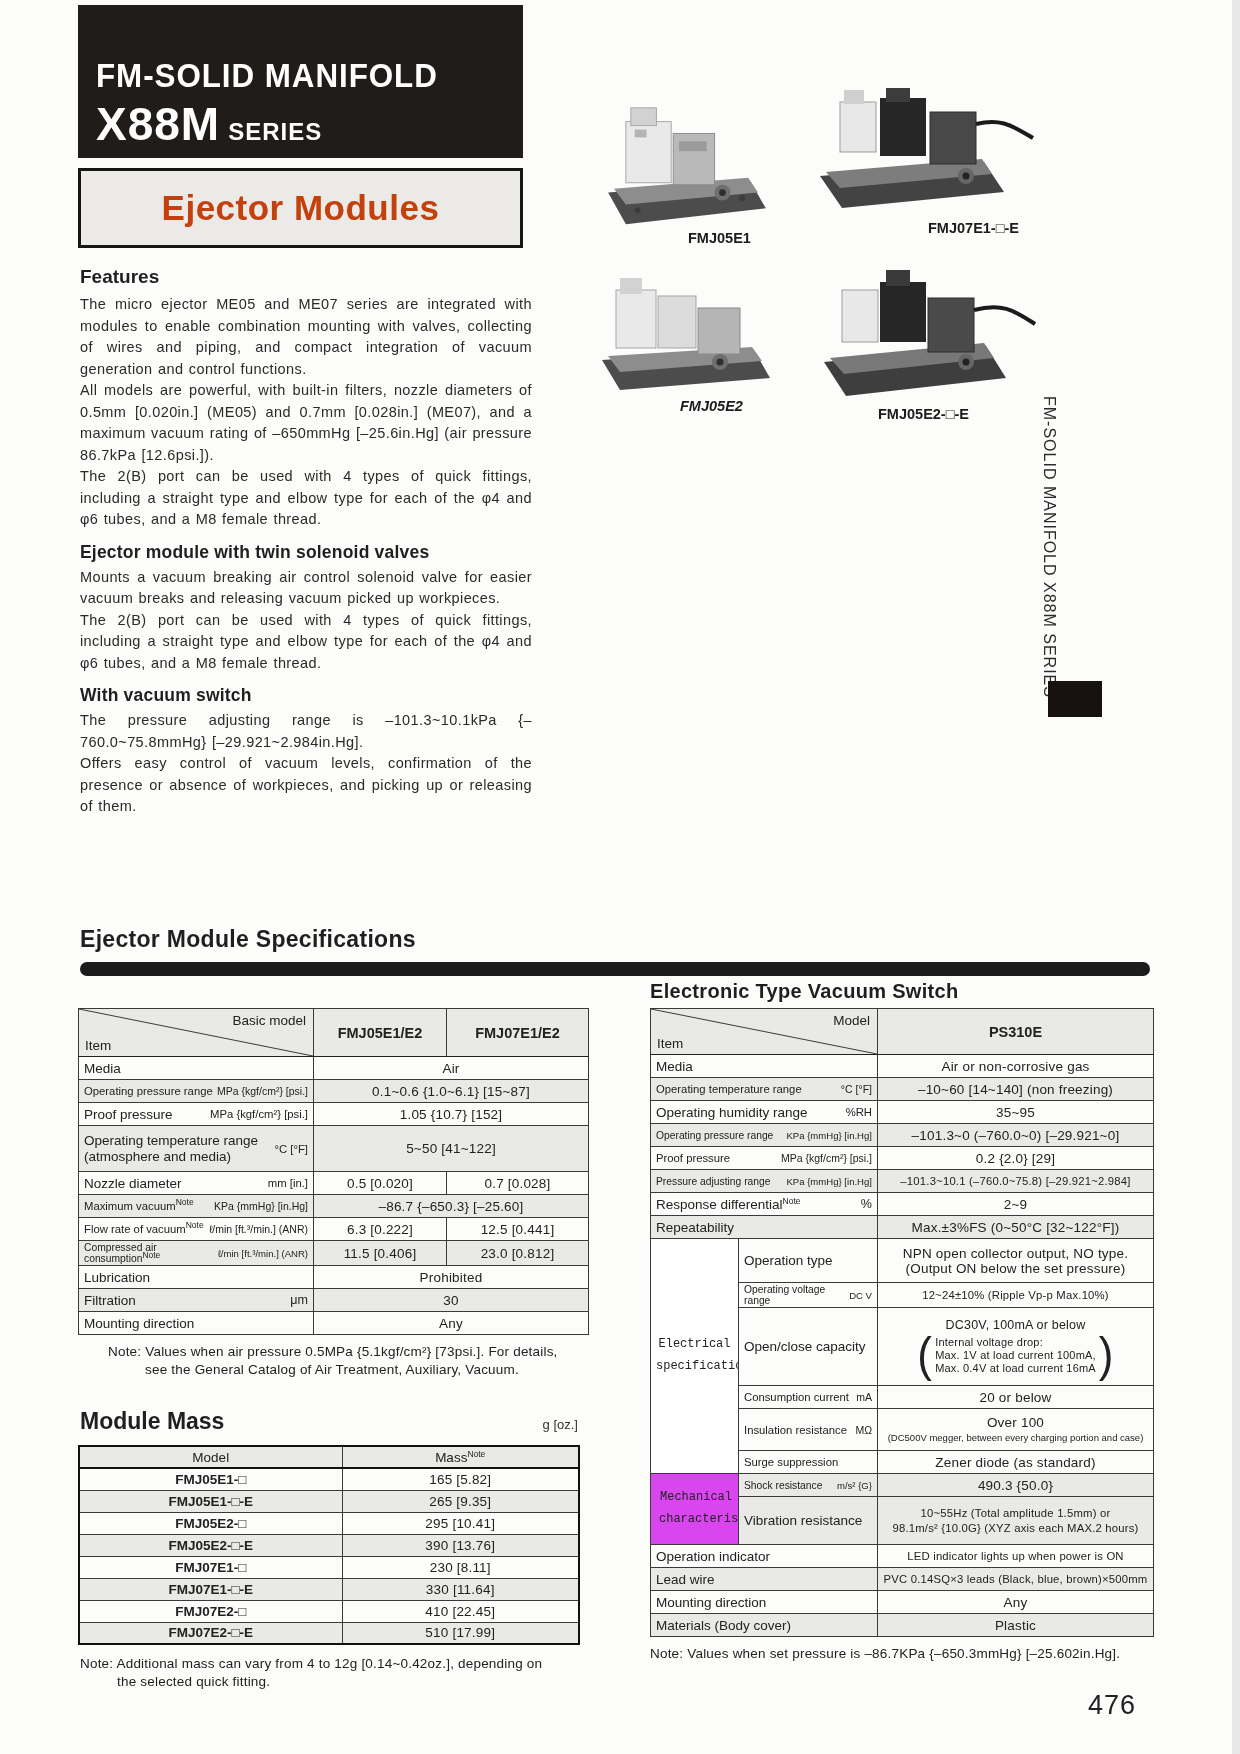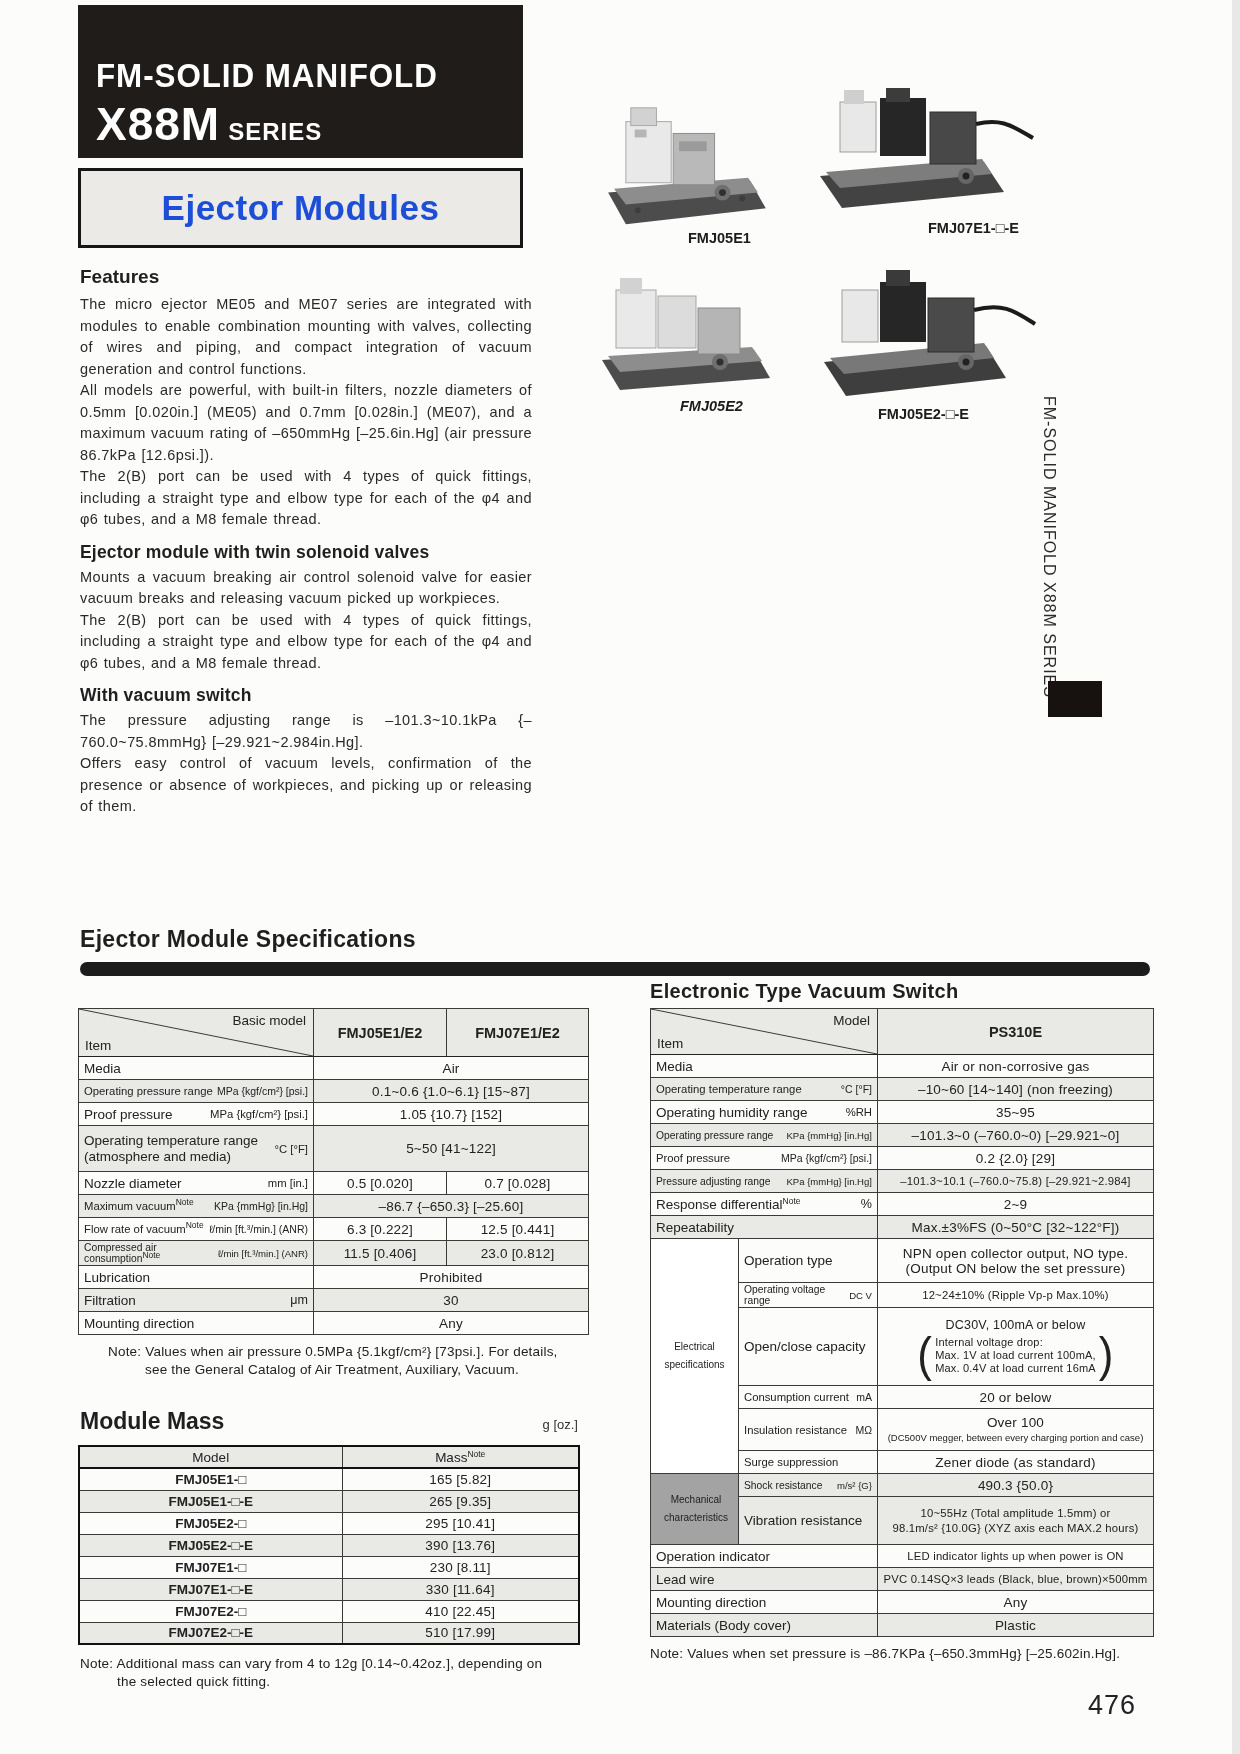--- a/index.html
+++ b/index.html
@@ -6,21 +6,21 @@
   .page{position:relative;width:1232px;height:1754px;background:#fcfcfb;font-family:"Liberation Sans",sans-serif;color:#1f1f1f;overflow:hidden;}
 
   
   .hbox{position:absolute;left:78px;top:5px;width:445px;height:153px;background:#201c1a;}
   .hbox .l1{position:absolute;left:18px;top:52px;font-size:33px;font-weight:bold;color:#fff;letter-spacing:1px;white-space:nowrap;transform:scaleX(.95);transform-origin:left;}
   .hbox .l2{position:absolute;left:18px;top:92px;display:flex;align-items:baseline;gap:8px;color:#fff;}
   .hbox .l2 .big{font-size:46px;font-weight:bold;letter-spacing:1px;}
   .hbox .l2 .small{font-size:24px;font-weight:bold;letter-spacing:1px;}
 
   .titlebox{position:absolute;left:78px;top:168px;width:439px;height:74px;background:#eceae7;border:3px solid #161616;display:flex;align-items:center;justify-content:center;}
-  .titlebox span{font-size:35px;font-weight:bold;letter-spacing:.5px;color:#1d4ed8;}
+  .titlebox span{font-size:35px;font-weight:bold;letter-spacing:.5px;color:#c2410c;}
 
   
   .features{position:absolute;left:80px;top:266px;width:452px;}
   .features h3{margin:0 0 6px;font-size:19px;font-weight:bold;}
   .features h4{margin:11px 0 4px;font-size:17.5px;font-weight:bold;letter-spacing:.2px;}
   .features p{margin:0;font-size:14.5px;line-height:21.5px;text-align:justify;letter-spacing:.4px;word-spacing:1px;color:#2a2a2a;}
 
   
   .photo{position:absolute;}
   .caption{position:absolute;font-size:14.5px;font-weight:bold;color:#1c1c1c;white-space:nowrap;}
@@ -73,22 +73,22 @@
 
   .vs-table{position:absolute;left:650px;top:1008px;}
   .vs-table table{width:503px;border:1.5px solid #222;}
   .vs-table tr{height:23px;}
   .vs-table tr.hh{height:46px;}
   .vs-table tr.hh td{border-bottom:1.5px solid #222;}
   .vs-table tr.r44{height:44px;}
   .vs-table tr.r78{height:78px;}
   .vs-table tr.r42{height:42px;}
   .vs-table tr.r48{height:48px;}
-  .vs-table .group{font-size:10px;text-align:center;line-height:1.8;background:#fff;}
-  .vs-table .group.gshade{background:#a3a3a3;padding-left:8px;}
+  .vs-table .group{font-size:12px;text-align:center;line-height:1.8;background:#fff;font-family:Liberation Mono, monospace;}
+  .vs-table .group.gshade{background:#d946ef;padding-left:8px;}
   .vs-table .two{line-height:15px;text-align:center;}
   .vs-table .tiny{font-size:9.5px;letter-spacing:0;}
   .cap-wrap{display:flex;align-items:center;justify-content:center;gap:3px;line-height:13px;}
   .bigparen{font-size:44px;font-weight:400;line-height:.9;transform:scaleY(1.08);}
   .cap-lines{font-size:11px;text-align:left;}
   .cap-top{font-size:12.5px;margin-bottom:3px;text-align:center;}
 </style>
 </head>
 <body>
 

